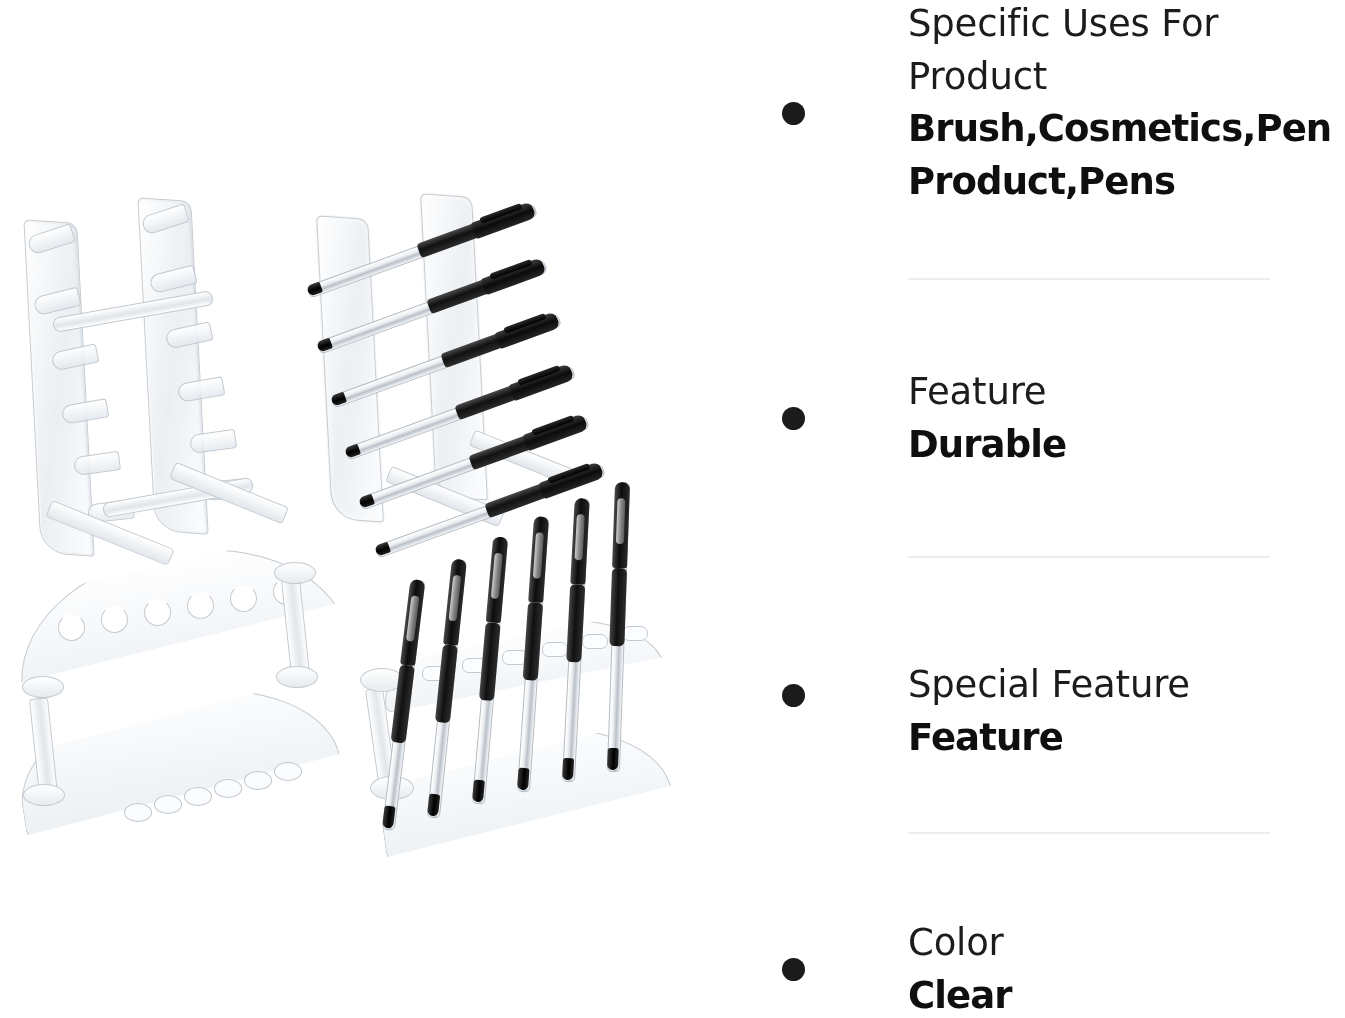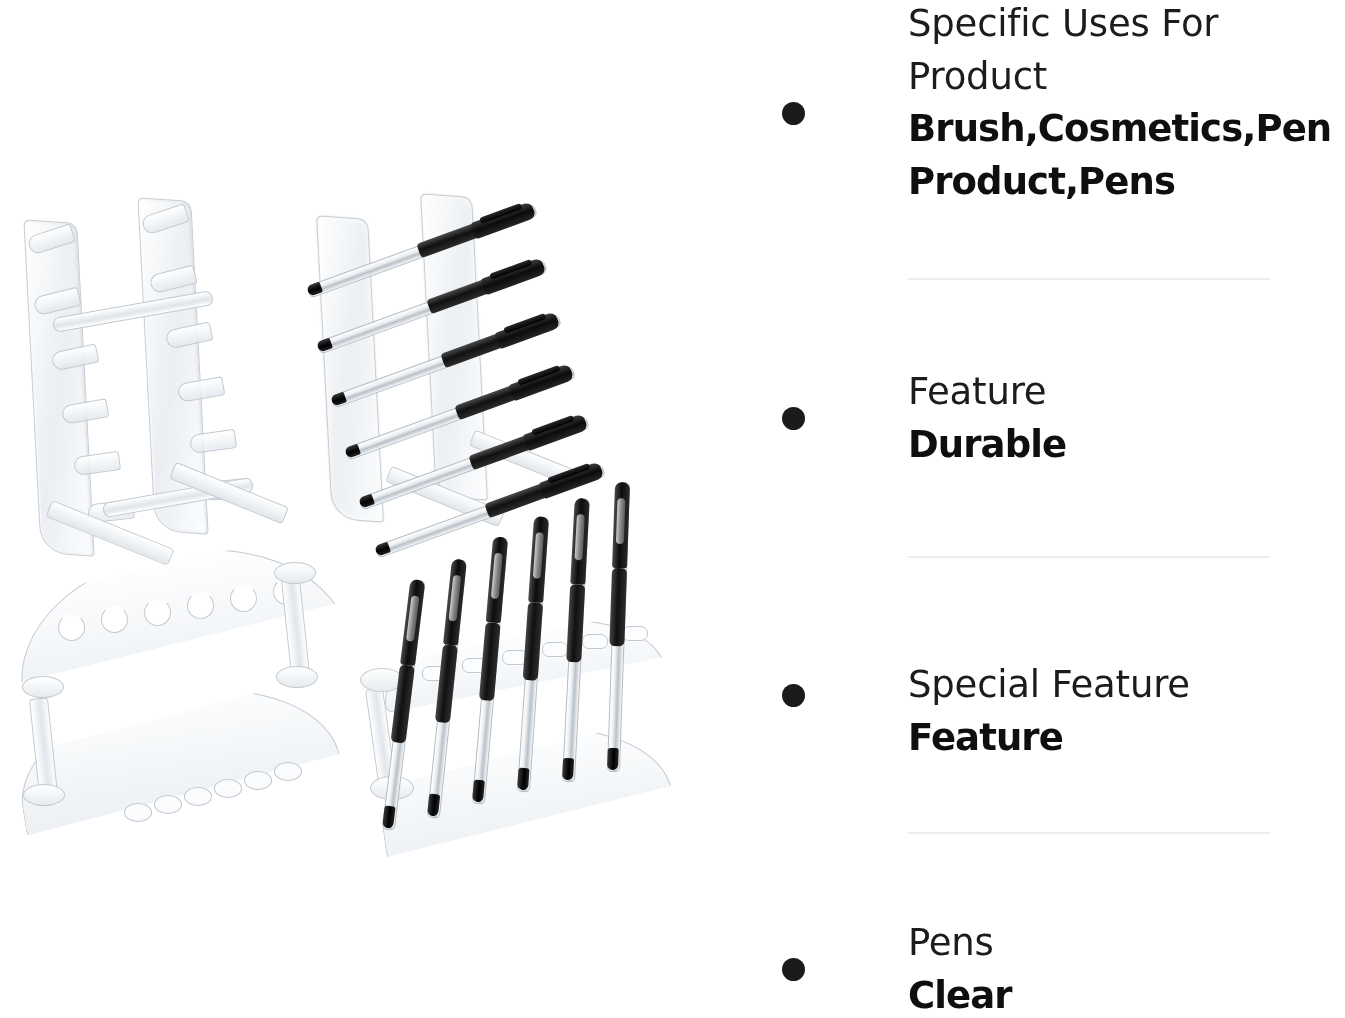--- a/index.html
+++ b/index.html
@@ -527,19 +527,19 @@
       <div class="spec-text" style="top:16px;">
         <div class="spec-label">Special Feature</div>
         <div class="spec-value">Feature</div>
       </div>
     </div>
     <div class="divider" style="top:832px;"></div>
 
     <div class="spec-item" style="top:917px;">
       <span class="bullet" style="top:41px;"></span>
       <div class="spec-text" style="top:0px;">
-        <div class="spec-label">Pens</div>
+        <div class="spec-label">Color</div>
         <div class="spec-value">Clear</div>
       </div>
     </div>
 
   </div>
 </div>
 
 </body></html>

